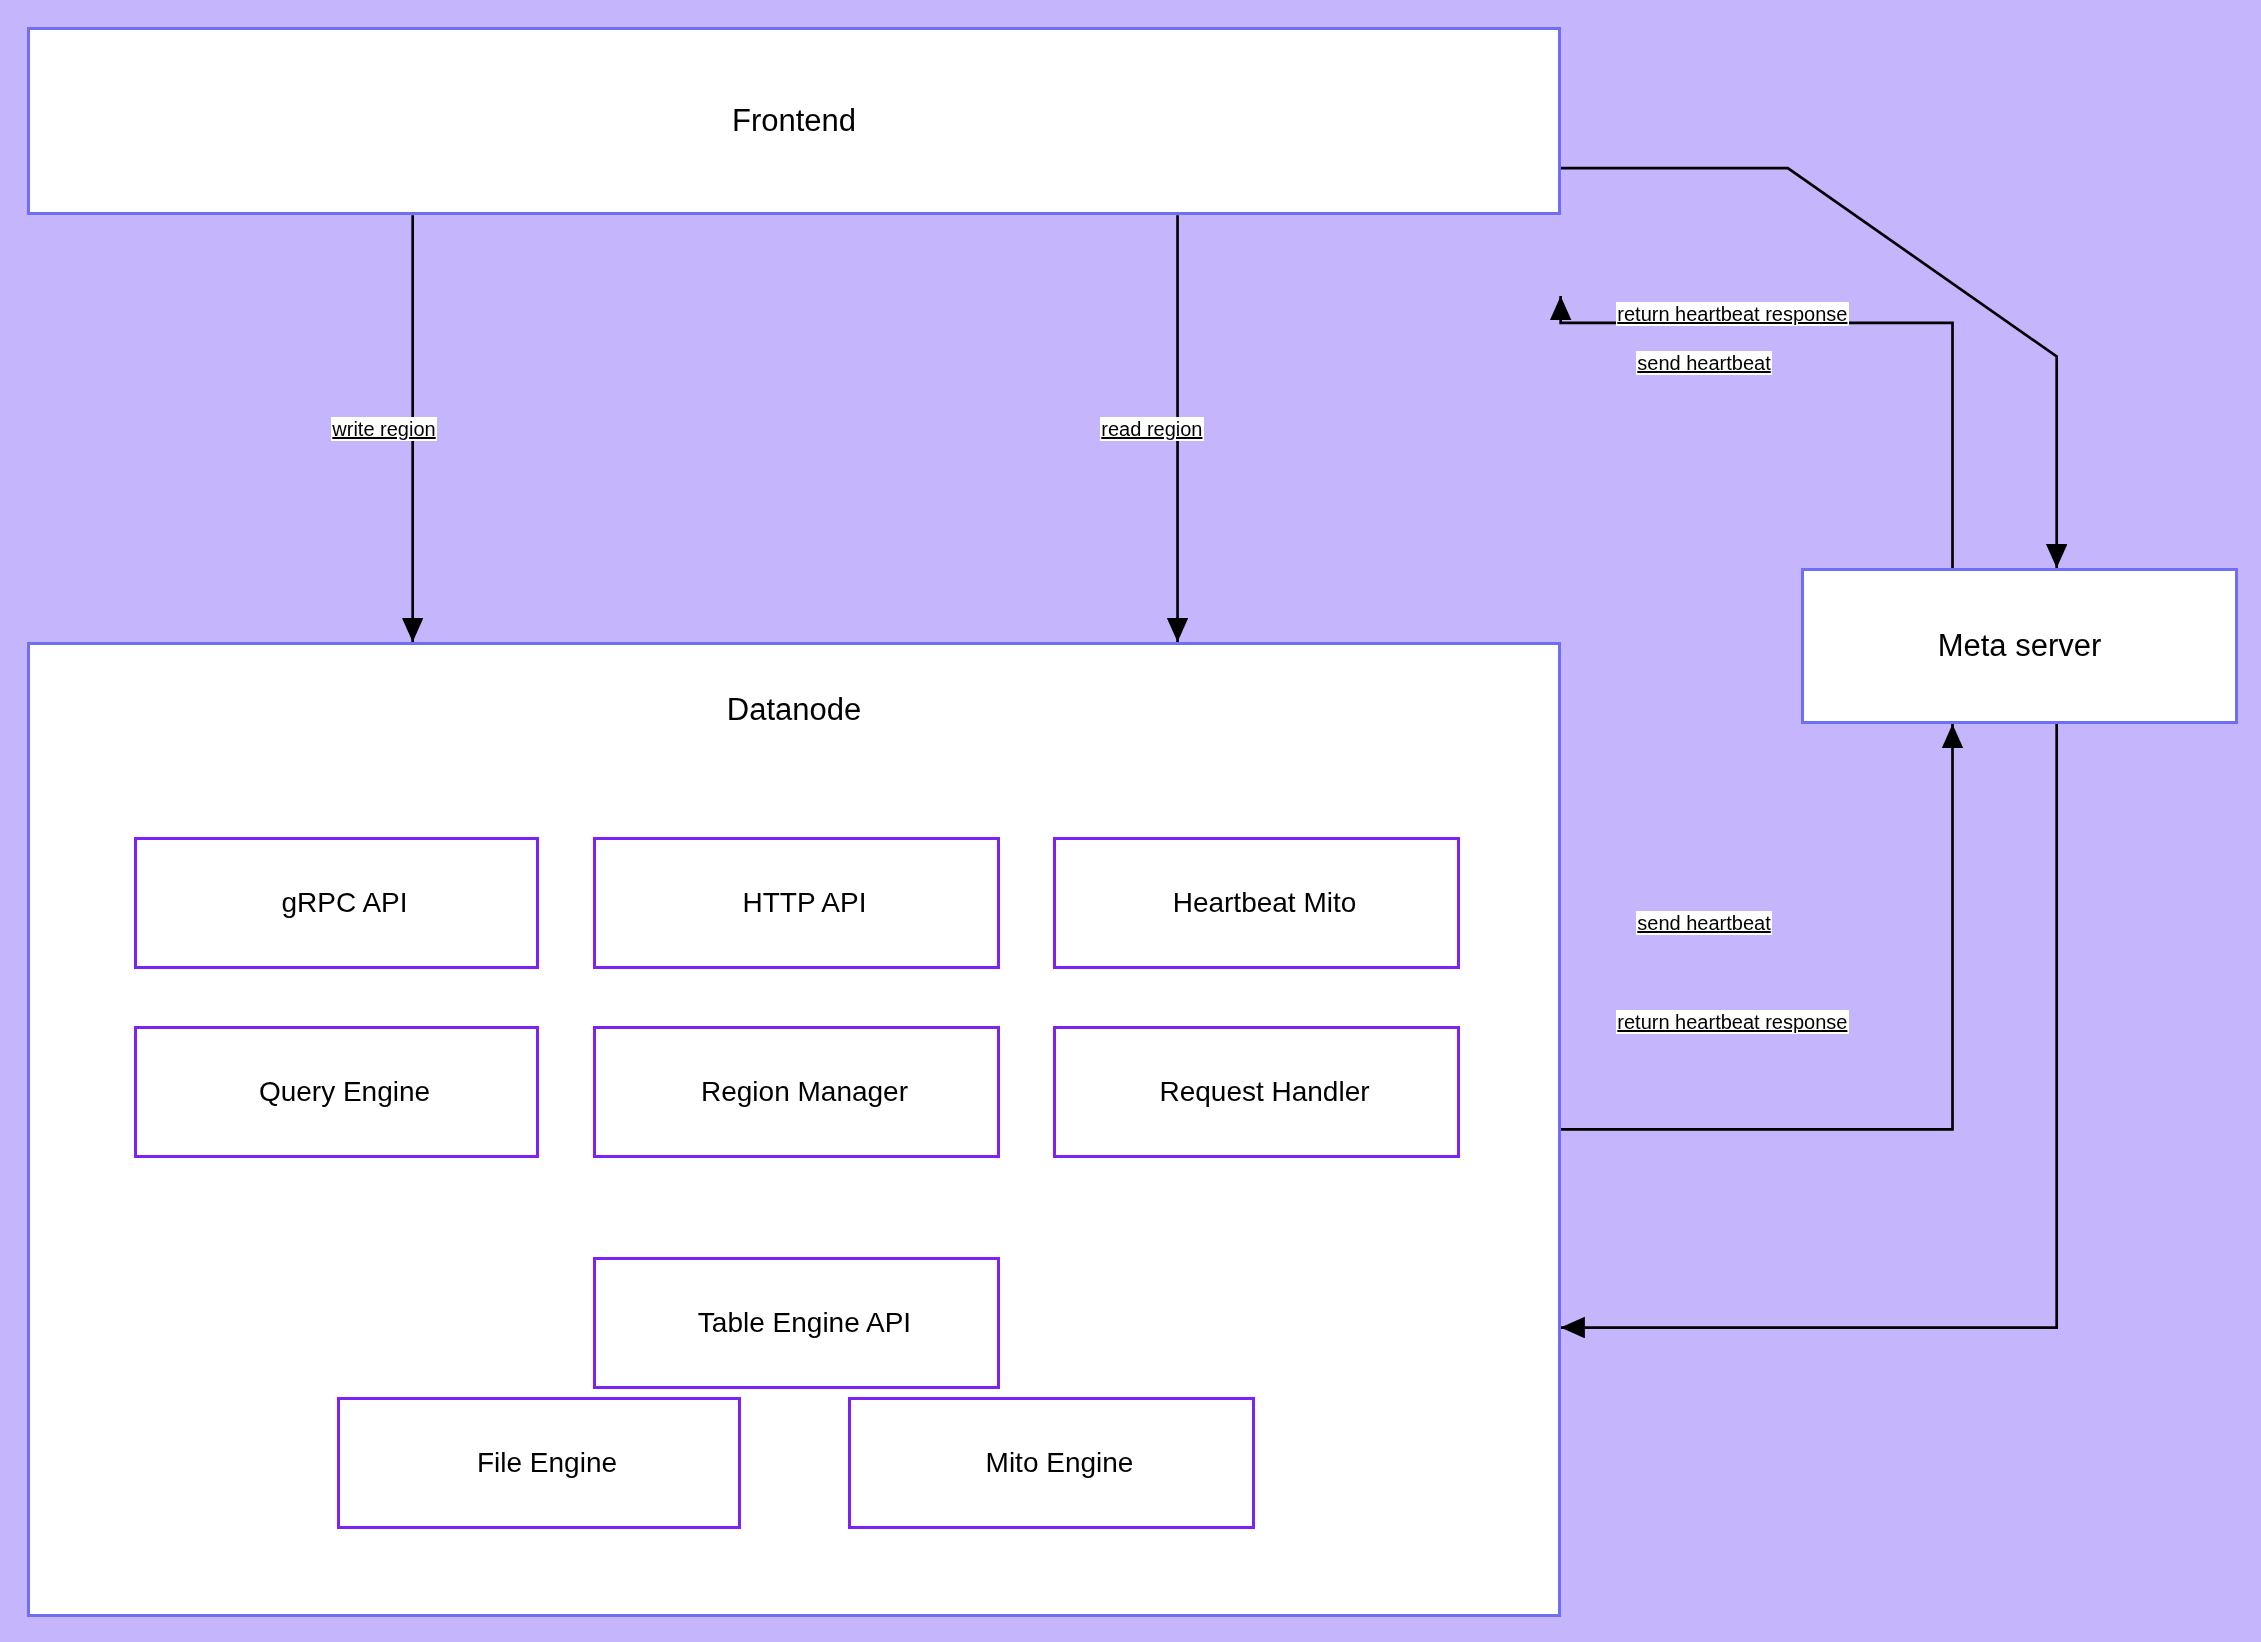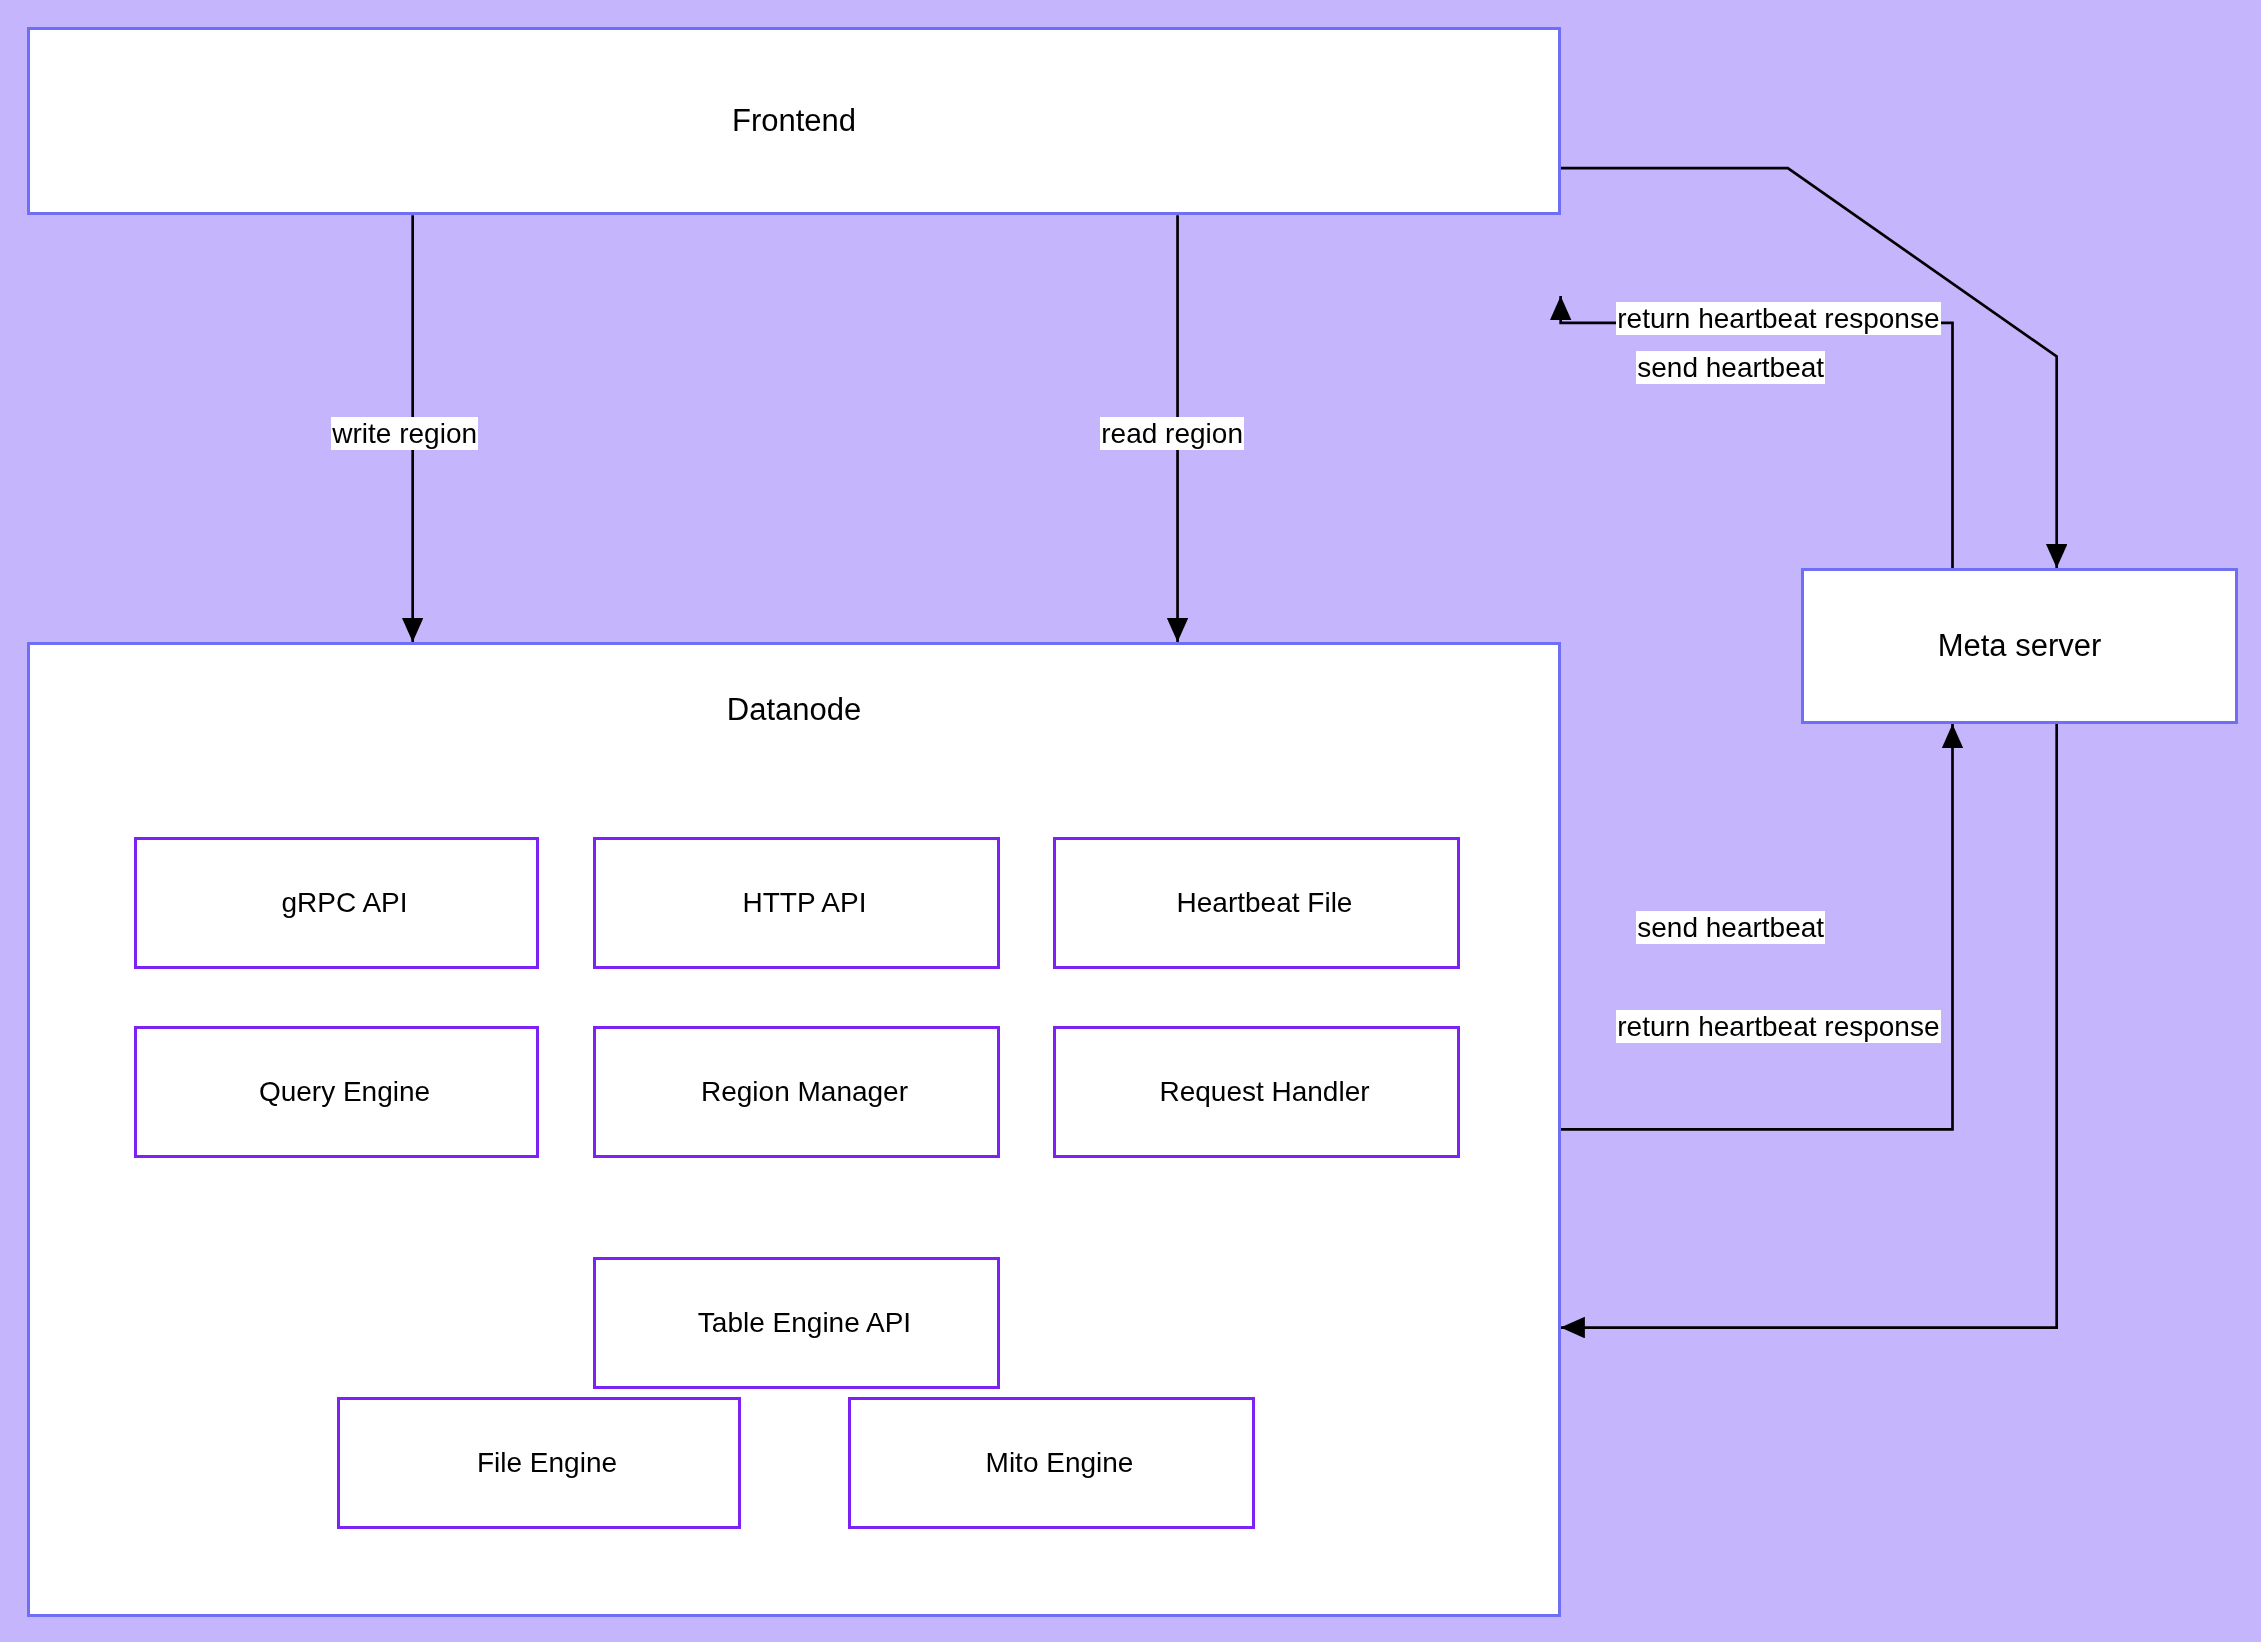--- a/index.html
+++ b/index.html
@@ -72,24 +72,25 @@
   .subnode > .node-title {
     color: #000000;
     font-size: 28px;
     text-align: center;
     white-space: nowrap;
   }
   .edge-label {
     position: absolute;
     background: #ffffff;
     color: #000000;
-    font-size: 28px;
+    font-size: 20px;
     line-height: 1.12;
     white-space: nowrap;
     padding: 0.7px 1.3px;
+    text-decoration: underline;
   }
   svg.edges {
     position: absolute;
     left: 0;
     top: 0;
     width: 2261px;
     height: 1643px;
     pointer-events: none;
   }
 </style>
@@ -130,21 +131,21 @@
     <span class="node-title">Datanode</span>
   </div>
 
   <div class="subnode" style="left:134px;  top:837px; width:405px; height:132px;">
     <span class="node-title">gRPC API</span>
   </div>
   <div class="subnode" style="left:593px;  top:837px; width:407px; height:132px;">
     <span class="node-title">HTTP API</span>
   </div>
   <div class="subnode" style="left:1053px; top:837px; width:407px; height:132px;">
-    <span class="node-title">Heartbeat File</span>
+    <span class="node-title">Heartbeat Mito</span>
   </div>
 
   <div class="subnode" style="left:134px;  top:1026px; width:405px; height:132px;">
     <span class="node-title">Query Engine</span>
   </div>
   <div class="subnode" style="left:593px;  top:1026px; width:407px; height:132px;">
     <span class="node-title">Region Manager</span>
   </div>
   <div class="subnode" style="left:1053px; top:1026px; width:407px; height:132px;">
     <span class="node-title">Request Handler</span>

